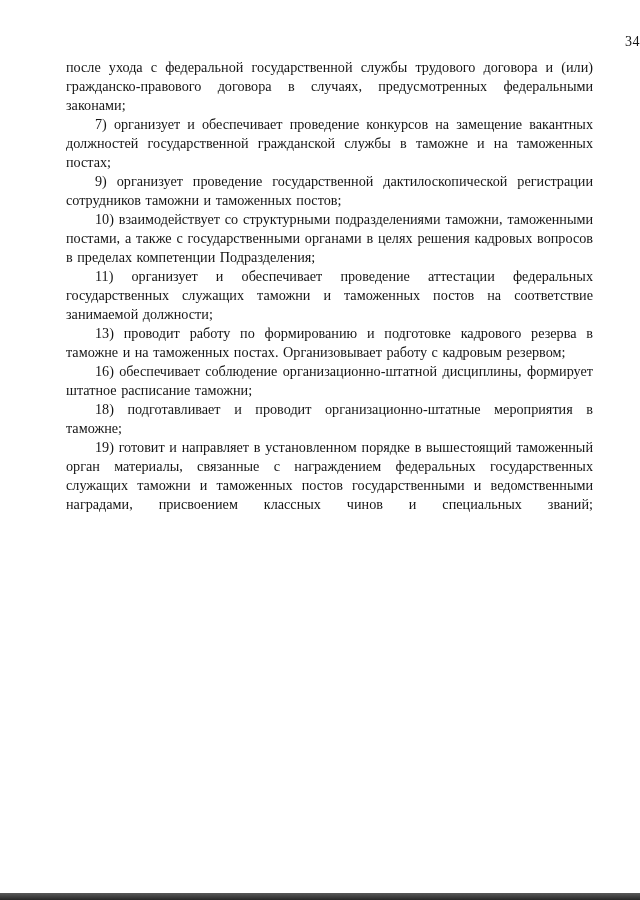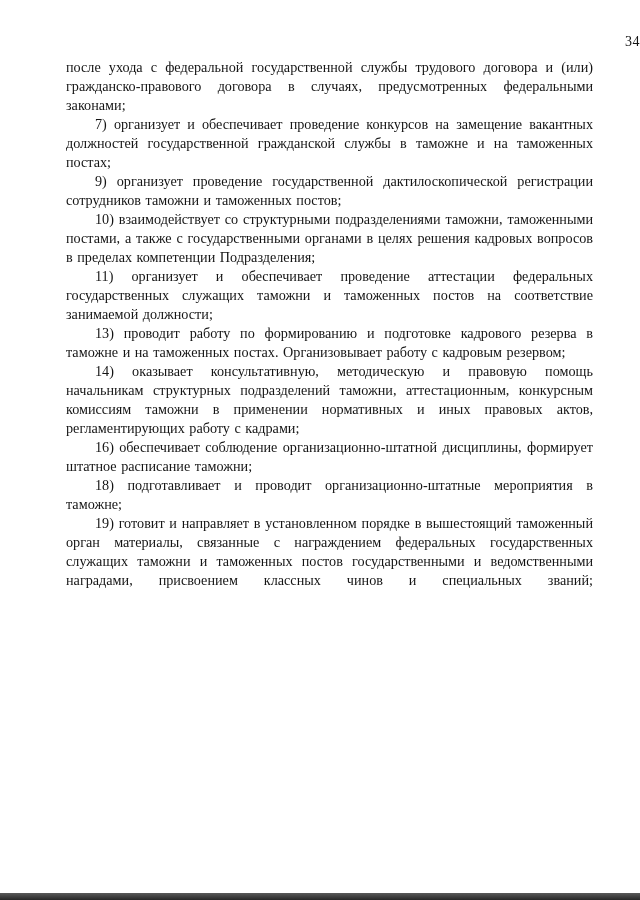--- a/index.html
+++ b/index.html
@@ -64,19 +64,18 @@
 
 <div class="page">
   <div class="page-number">34</div>
   <div class="content">
       <p class="para no-indent">после ухода с федеральной государственной службы трудового договора и (или) гражданско-правового договора в случаях, предусмотренных федеральными законами;</p>
       <p class="para">7) организует и обеспечивает проведение конкурсов на замещение вакантных должностей государственной гражданской службы в таможне и на таможенных постах;</p>
       <p class="para">9) организует проведение государственной дактилоскопической регистрации сотрудников таможни и таможенных постов;</p>
       <p class="para">10) взаимодействует со структурными подразделениями таможни, таможенными постами, а также с государственными органами в целях решения кадровых вопросов в пределах компетенции Подразделения;</p>
       <p class="para">11) организует и обеспечивает проведение аттестации федеральных государственных служащих таможни и таможенных постов на соответствие занимаемой должности;</p>
       <p class="para">13) проводит работу по формированию и подготовке кадрового резерва в таможне и на таможенных постах. Организовывает работу с кадровым резервом;</p>
-      <p class="para">14) оказывает консультативную, методическую и правовую помощь начальникам структурных подразделений таможни, аттестационным, конкурсным комиссиям таможни в применении нормативных и иных правовых актов, регламентирующих работу с кадрами;</p>
       <p class="para">16) обеспечивает соблюдение организационно-штатной дисциплины, формирует штатное расписание таможни;</p>
       <p class="para">18) подготавливает и проводит организационно-штатные мероприятия в таможне;</p>
       <p class="para">19) готовит и направляет в установленном порядке в вышестоящий таможенный орган материалы, связанные с награждением федеральных государственных служащих таможни и таможенных постов государственными и ведомственными наградами, присвоением классных чинов и специальных званий;</p>
     </div>
   <div class="page-edge"></div>
 </div>
 
 </body></html>

